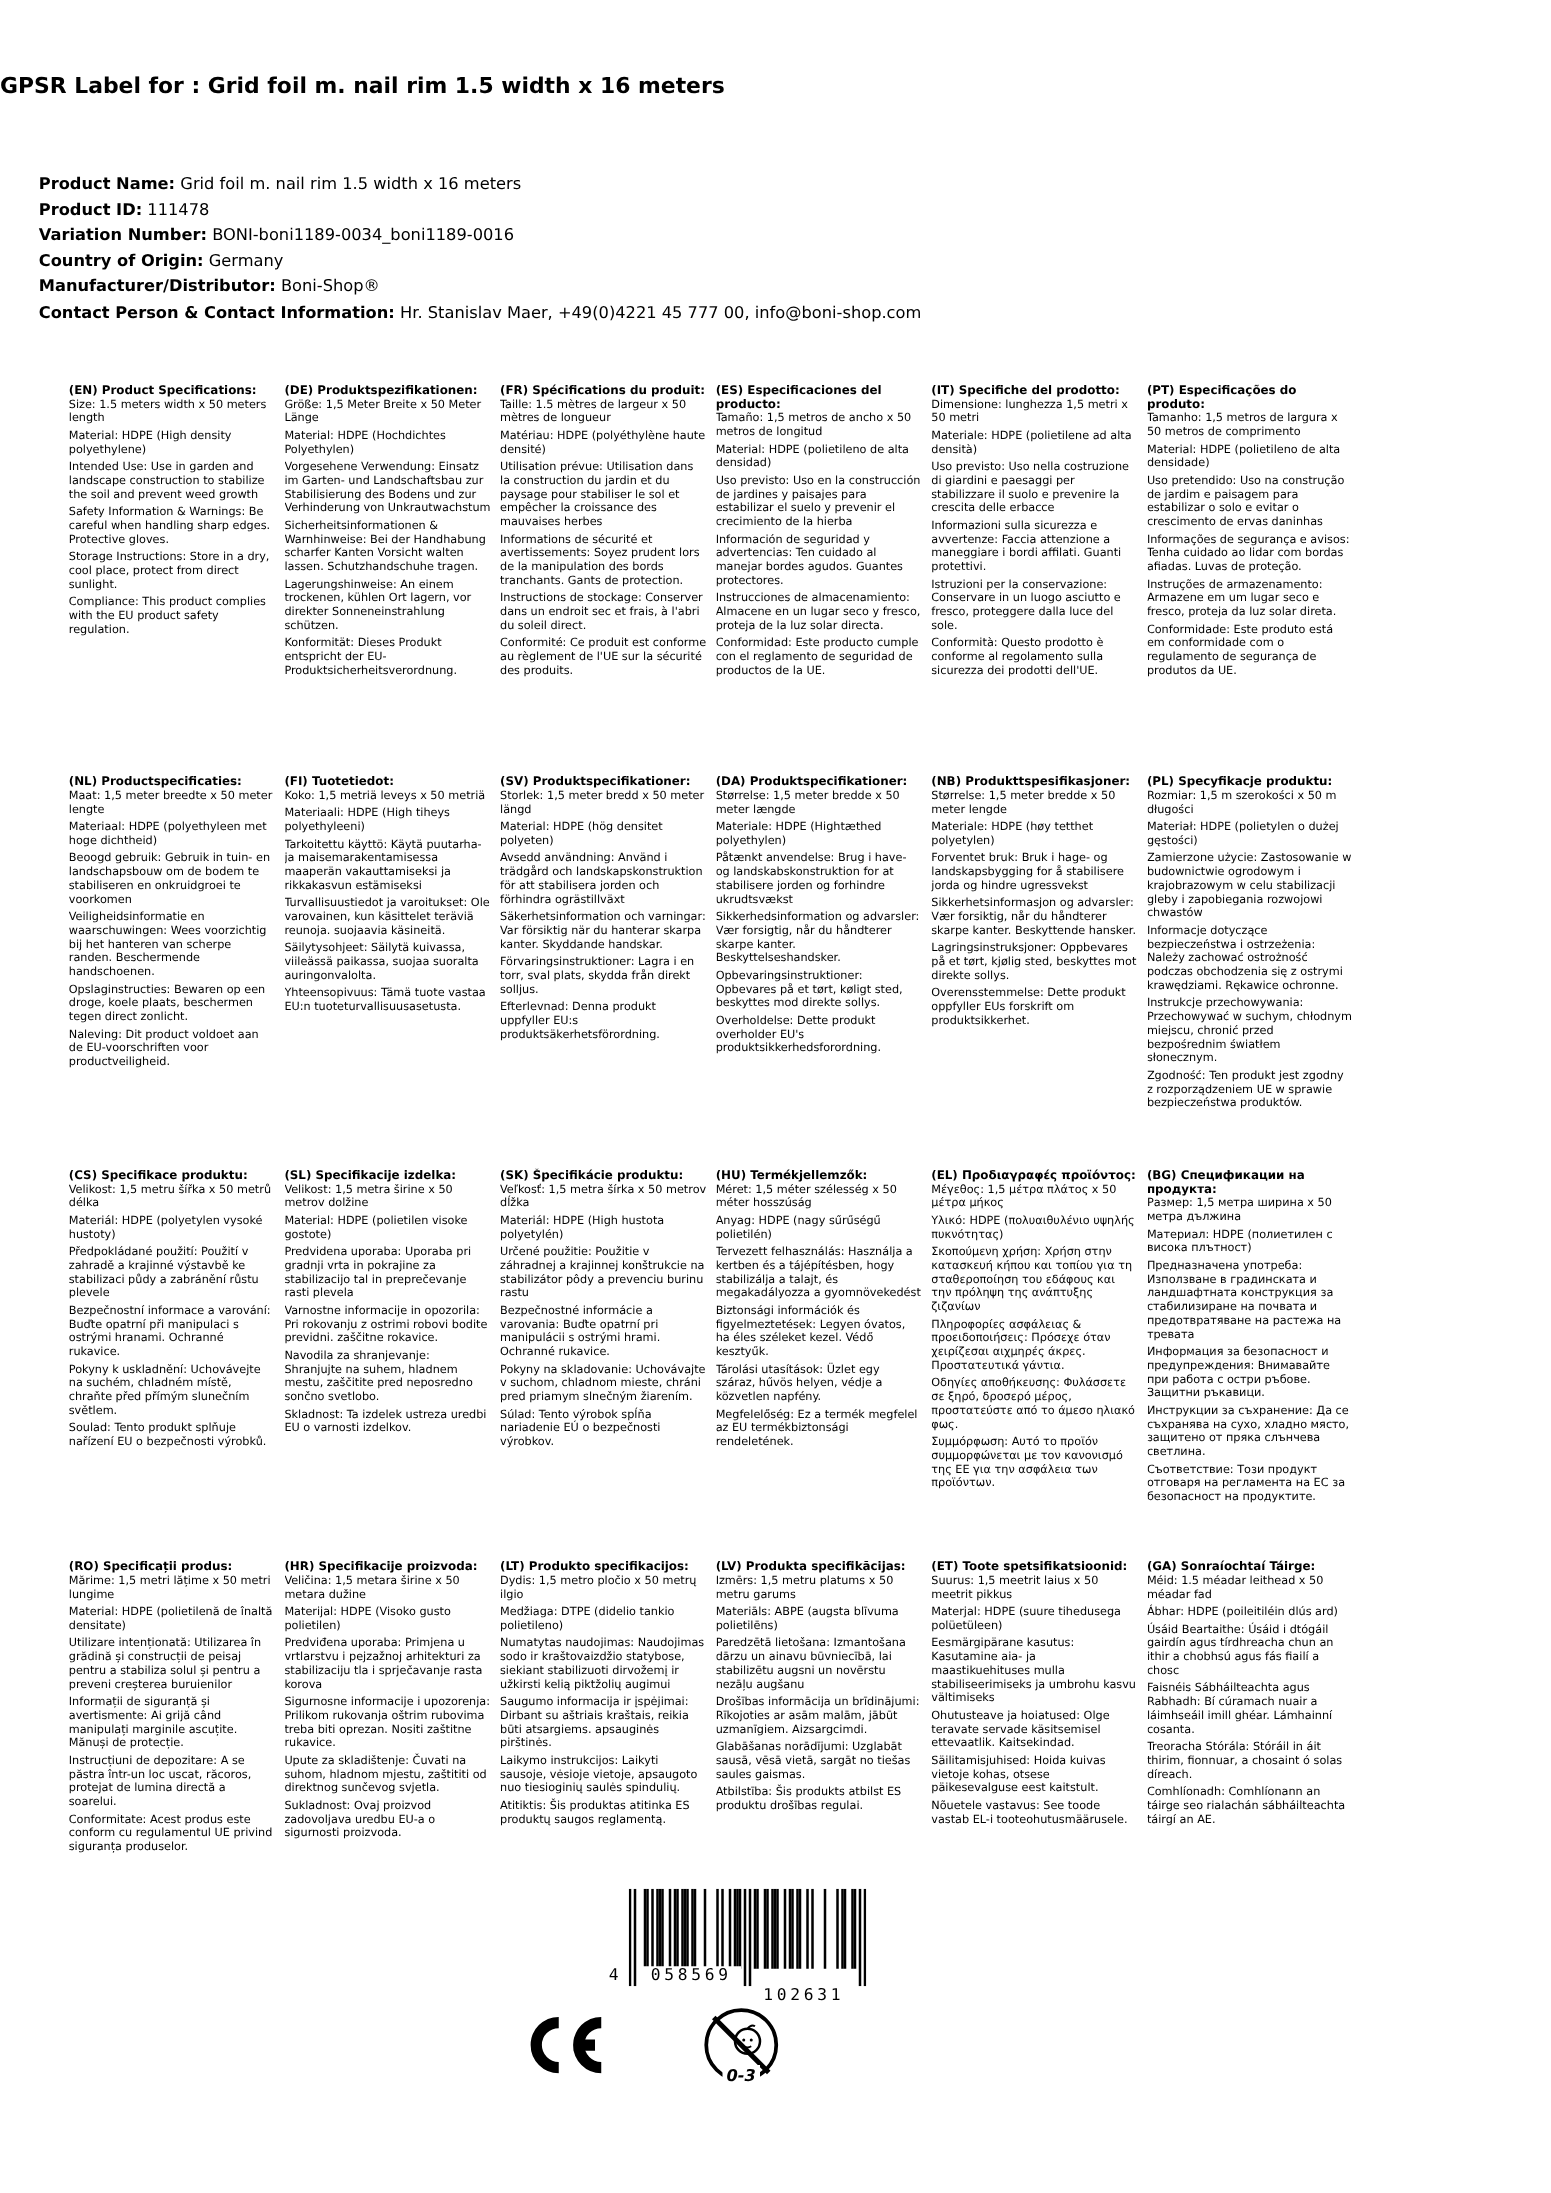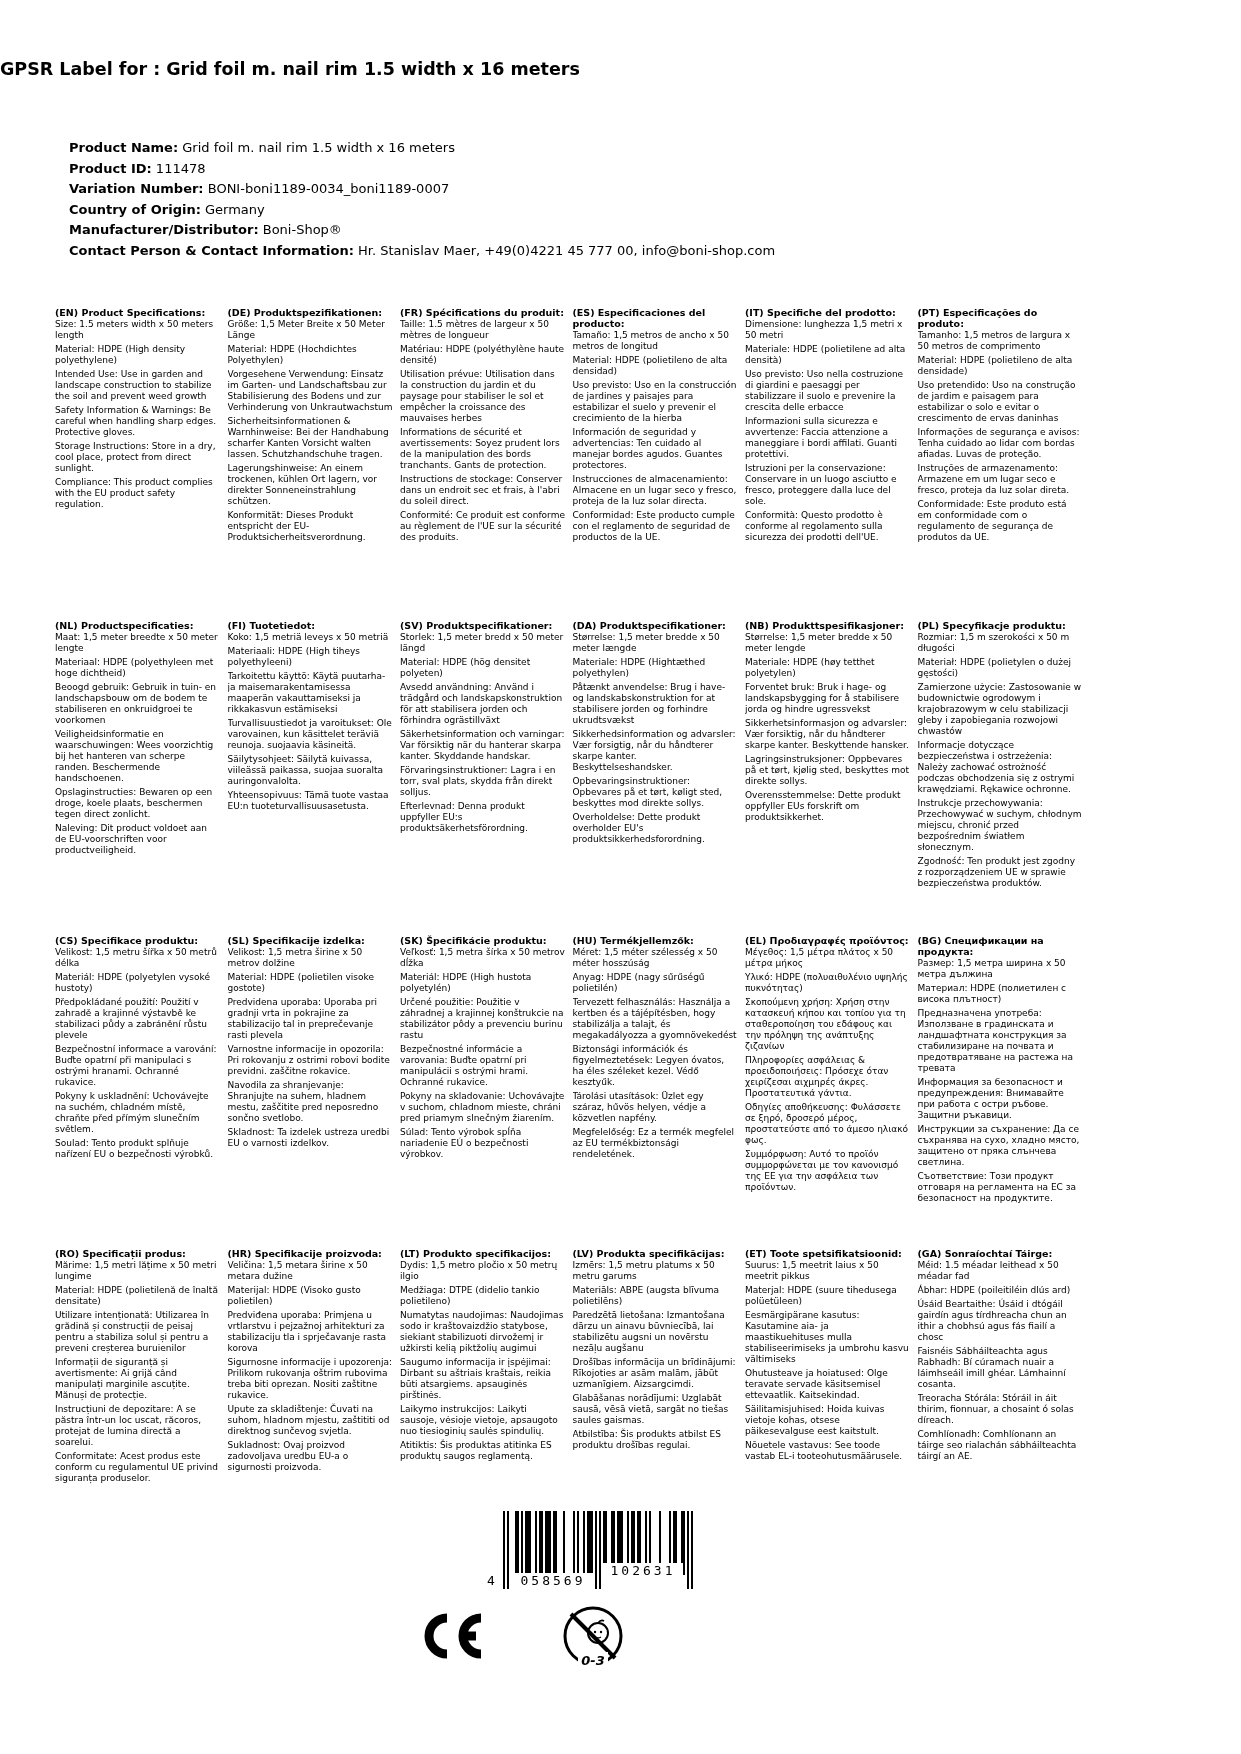--- a/index.html
+++ b/index.html
@@ -6,21 +6,21 @@
   body{
     width:1241px;height:1754px;overflow:hidden;position:relative;
     background:#ffffff;color:#000000;
     font-family:"DejaVu Sans", sans-serif;
     box-sizing:border-box;
   }
   .page-title{
     margin:56px 0 0 0;
     font-size:17.5px;font-weight:bold;line-height:26px;
   }
-  .product-info{margin:56px 0 0 69px;font-size:13px;}
+  .product-info{margin:56px 0 0 31px;font-size:13px;}
   .product-info .info-row{line-height:20.5px;white-space:nowrap;}
   .product-info .info-label{font-weight:bold;}
   .product-info .info-value{font-weight:normal;}
   .language-grid{
     margin:46px 0 16px 55px;
     display:grid;
     grid-template-columns:repeat(6,165px);
     column-gap:7.5px;
     grid-template-rows:313px 315px 313px auto;
   }
@@ -33,21 +33,21 @@
   .barcode-bars rect{fill:#000;}
   .barcode-digit-left{
     position:absolute;left:-16px;top:62px;
     font-family:"DejaVu Sans Mono", monospace;font-size:13px;
   }
   .barcode-digits-1{
     position:absolute;left:10px;top:62px;width:80px;text-align:center;
     background:#fff;font-family:"DejaVu Sans Mono", monospace;font-size:13px;letter-spacing:3px;
   }
   .barcode-digits-2{
-    position:absolute;left:100px;top:52px;width:80px;text-align:center;
+    position:absolute;left:100px;top:78px;width:80px;text-align:center;
     background:#fff;font-family:"DejaVu Sans Mono", monospace;font-size:13px;letter-spacing:3px;
   }
   .ce-mark{position:absolute;left:410px;top:110px;}
   .age-warning{position:absolute;left:560px;top:102px;font-style:italic;}
   .age-label{
     font-family:"DejaVu Sans", sans-serif;font-weight:bold;font-size:13px;
   }
 </style>
 </head>
 <body>
@@ -58,21 +58,21 @@
   <div class="info-row">
     <span class="info-label">Product Name:</span>
     <span class="info-value">Grid foil m. nail rim 1.5 width x 16 meters</span>
   </div>
   <div class="info-row">
     <span class="info-label">Product ID:</span>
     <span class="info-value">111478</span>
   </div>
   <div class="info-row">
     <span class="info-label">Variation Number:</span>
-    <span class="info-value">BONI-boni1189-0034_boni1189-0007</span>
+    <span class="info-value">BONI-boni1189-0034_boni1189-0016</span>
   </div>
   <div class="info-row">
     <span class="info-label">Country of Origin:</span>
     <span class="info-value">Germany</span>
   </div>
   <div class="info-row">
     <span class="info-label">Manufacturer/Distributor:</span>
     <span class="info-value">Boni-Shop®</span>
   </div>
   <div class="info-row">

